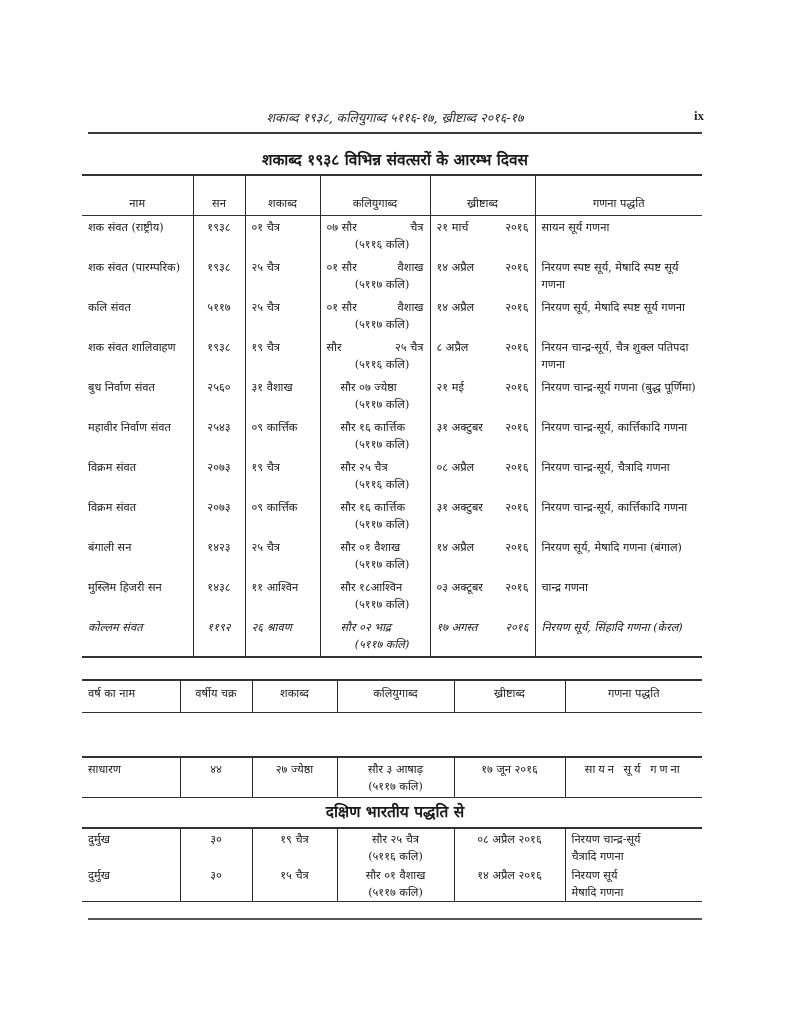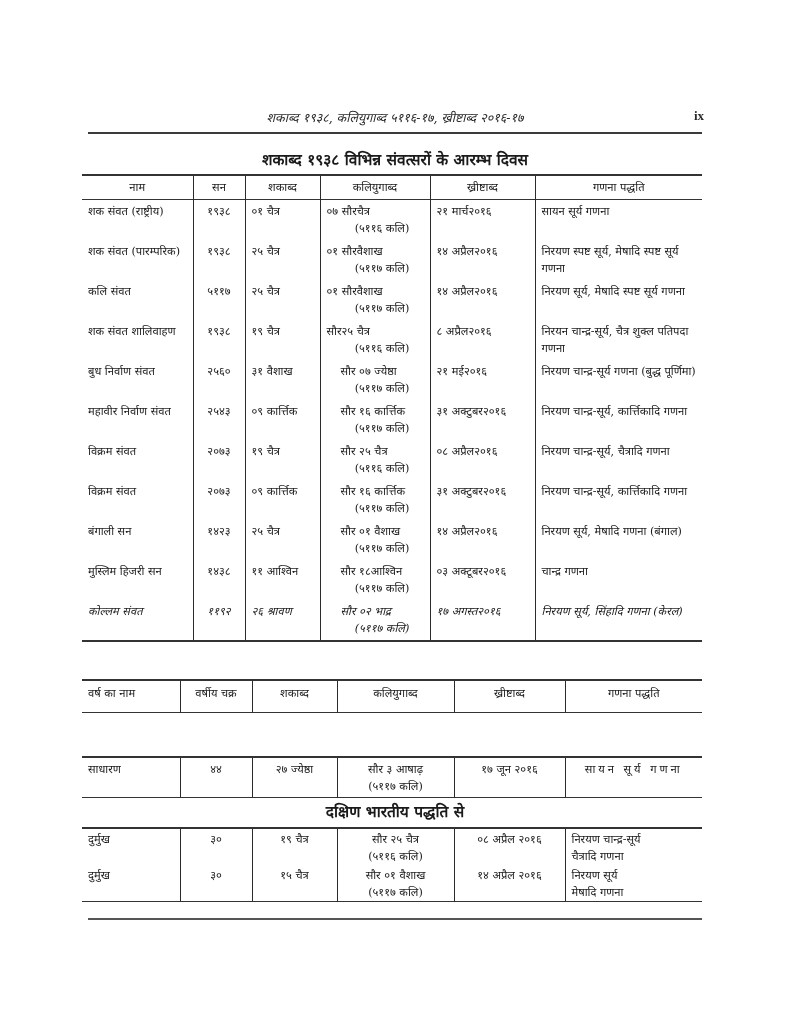--- a/index.html
+++ b/index.html
@@ -4,27 +4,27 @@
 <style>
   html, body { margin: 0; padding: 0; background: #ffffff; }
   body { width: 791px; height: 1024px; position: relative; font-family: "DejaVu Serif", "Liberation Serif", serif; color: #1a1a1a; overflow: hidden; }
   .page { position: absolute; left: 0; top: 2px; width: 629px; height: 1024px; }
   .running-head { position: absolute; left: 88px; width: 614px; top: 107px; text-align: center; font-size: 12.5px; font-style: italic; color: #2a2a2a; }
   .page-num { position: absolute; left: 680px; top: 106px; width: 24px; text-align: right; font-size: 13px; font-family: "Liberation Serif", serif; color: #2a2a2a; font-weight: bold; }
   .rule { position: absolute; left: 88px; width: 614px; background: #3a3a3a; }
   .title { position: absolute; left: 88px; width: 614px; text-align: center; font-size: 15.5px; font-weight: bold; color: #1a1a1a; }
   table { position: absolute; left: 82px; width: 620px; border-collapse: collapse; table-layout: fixed; font-size: 11.2px; }
   td, th { vertical-align: top; padding: 0 6px; font-weight: normal; line-height: 17px; }
-  th { text-align: center; padding-top: 3px; padding-bottom: 3px; }
+  th { text-align: center; padding-top: 19px; padding-bottom: 3px; }
   .vline { border-left: 1.5px solid #2b2b2b; }
   .t1 { top: 172px; }
   .t1 tr.head { border-top: 2px solid #333; border-bottom: 1.5px solid #333; }
   .t1 tr.body td { padding-top: 3px; padding-bottom: 0; height: 37px; }
   .t1 tr.body:last-child { border-bottom: 2px solid #333; font-style: italic; }
-  .cell-flex { display: flex; justify-content: flex-start; }
+  .cell-flex { display: flex; justify-content: space-between; }
   .kali-line2 { display: block; text-align: center; padding-left: 14px; }
   .t2 { top: 677px; font-size: 11.2px; }
   .t2 tr { border-top: 2px solid #333; border-bottom: 1.5px solid #333; }
   .t3 { top: 754px; }
   .t3 tr { border-top: 2px solid #333; border-bottom: 1.5px solid #333; }
   .t3 td { padding-top: 3px; padding-bottom: 2px; }
   .t4 { top: 825px; }
   .t4 tr.first { border-top: 2px solid #333; }
   .t4 tr.last { border-bottom: 1.5px solid #333; }
   .t4 td { padding-top: 2px; }

